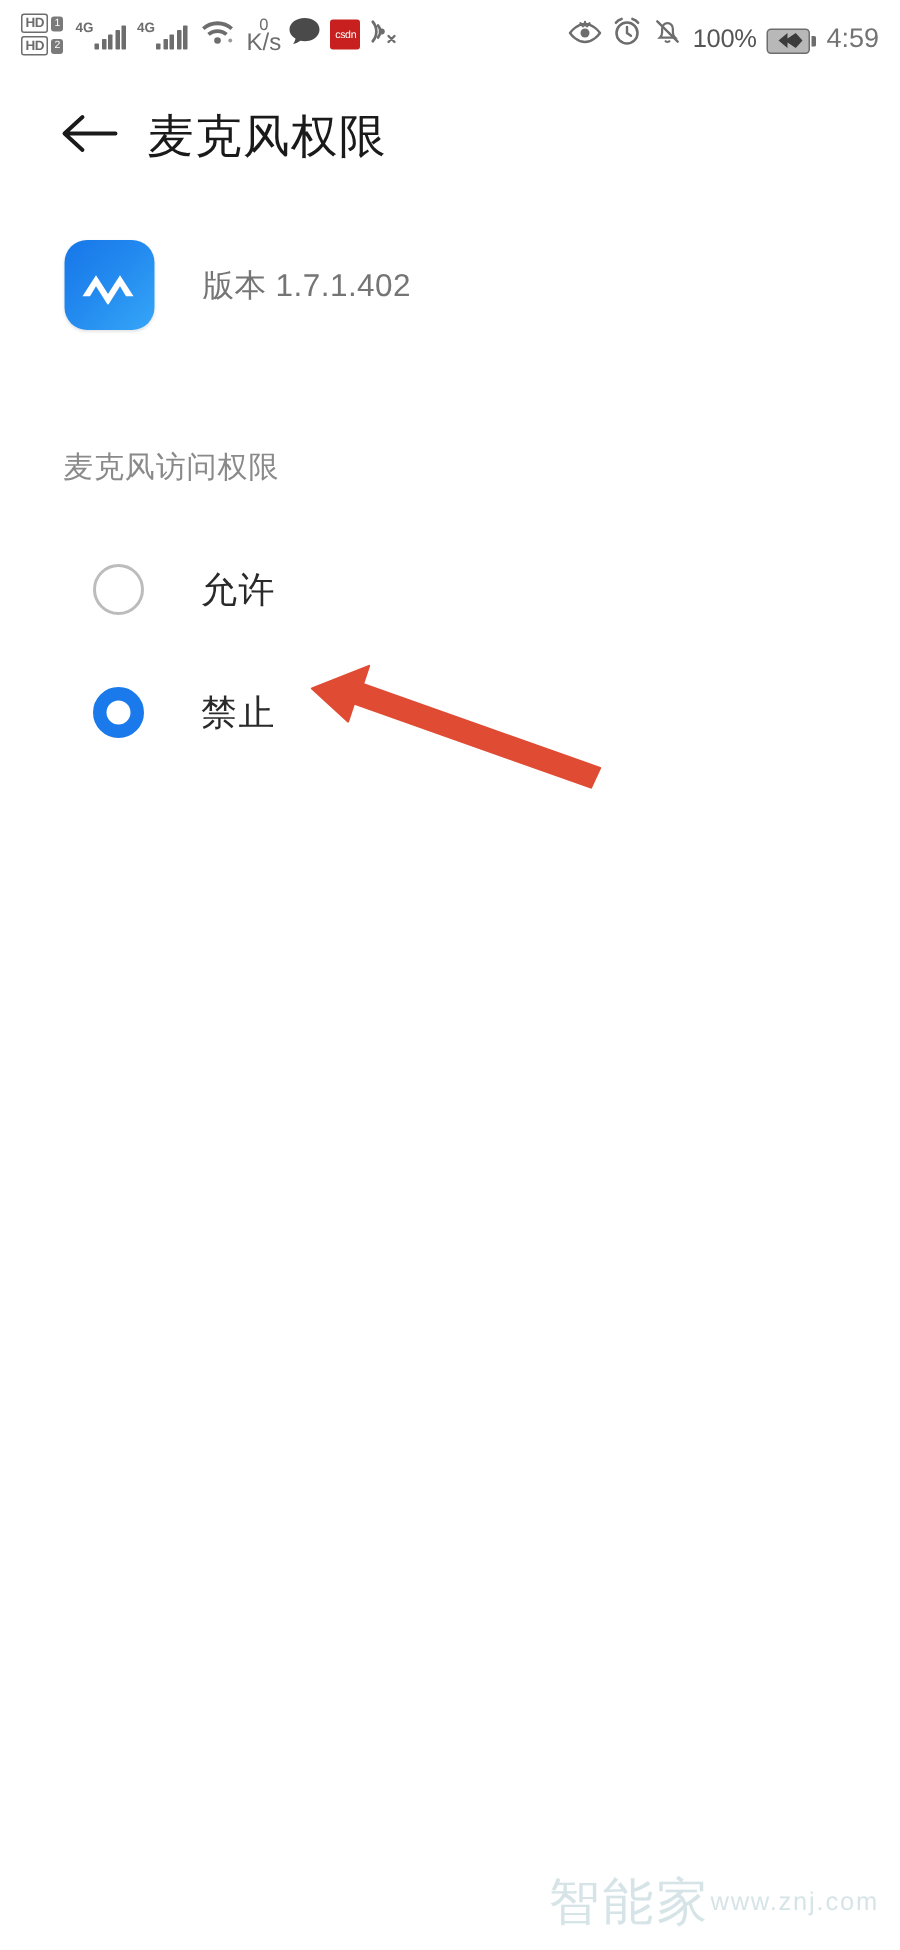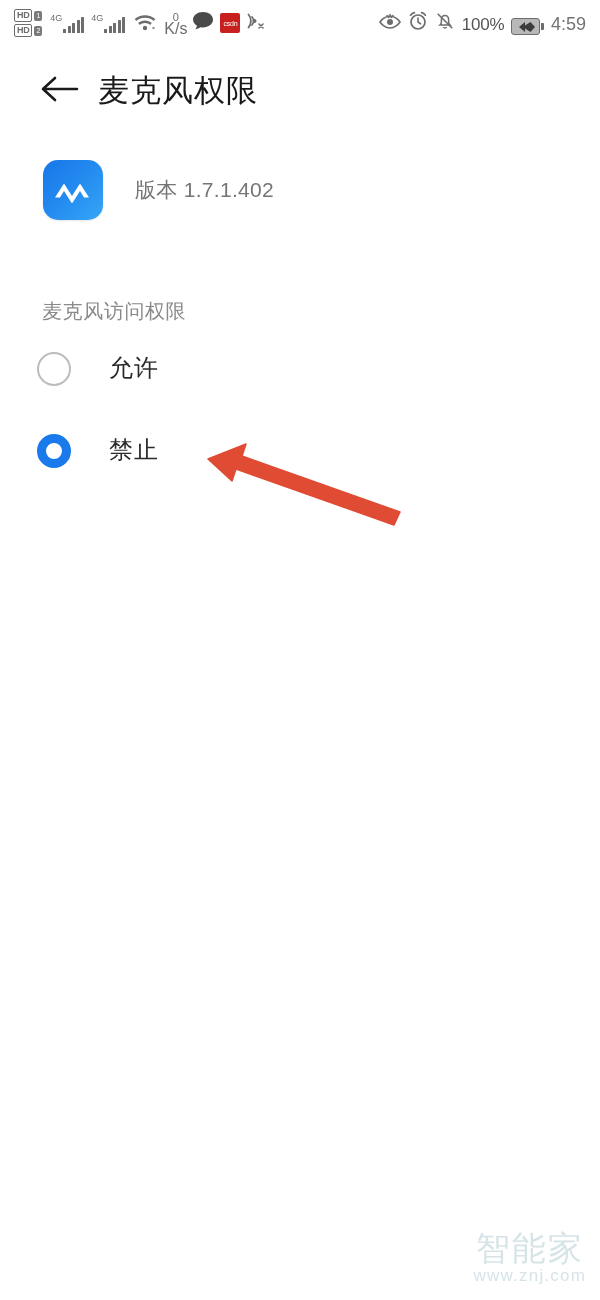--- a/index.html
+++ b/index.html
@@ -73,20 +73,21 @@
     display: flex;
     align-items: flex-end;
     gap: 1px;
     margin-left: 2px;
   }
   .gen-label {
     font-size: 9px;
     color: #6d6d6d;
     line-height: 9px;
     margin-bottom: 10px;
+    font-weight: bold;
   }
   .bars {
     display: flex;
     align-items: flex-end;
     gap: 1.5px;
     height: 17px;
   }
   .bars i {
     display: block;
     width: 3px;
@@ -226,22 +227,22 @@
 
   .option-list {
     position: absolute;
     top: 352px;
     left: 0;
     width: 600px;
   }
   .option-row {
     height: 82px;
     display: flex;
-    align-items: flex-start;
-    padding-left: 37px;
+    align-items: center;
+    padding-left: 62px;
     box-sizing: border-box;
   }
   .radio {
     width: 34px; height: 34px;
     border-radius: 50%;
     box-sizing: border-box;
     flex: none;
   }
   .radio.off {
     border: 2px solid #bcbcbc;
@@ -267,21 +268,21 @@
     height: 110px;
     pointer-events: none;
   }
 
   
   .watermark {
     position: absolute;
     right: 14px;
     bottom: 14px;
     display: flex;
-    flex-direction: column;
+    flex-direction: row;
     align-items: center;
     opacity: 0.85;
   }
   .wm-cn {
     font-size: 34px;
     color: #cfe0e4;
     letter-spacing: 2px;
     line-height: 36px;
     font-weight: 500;
   }

